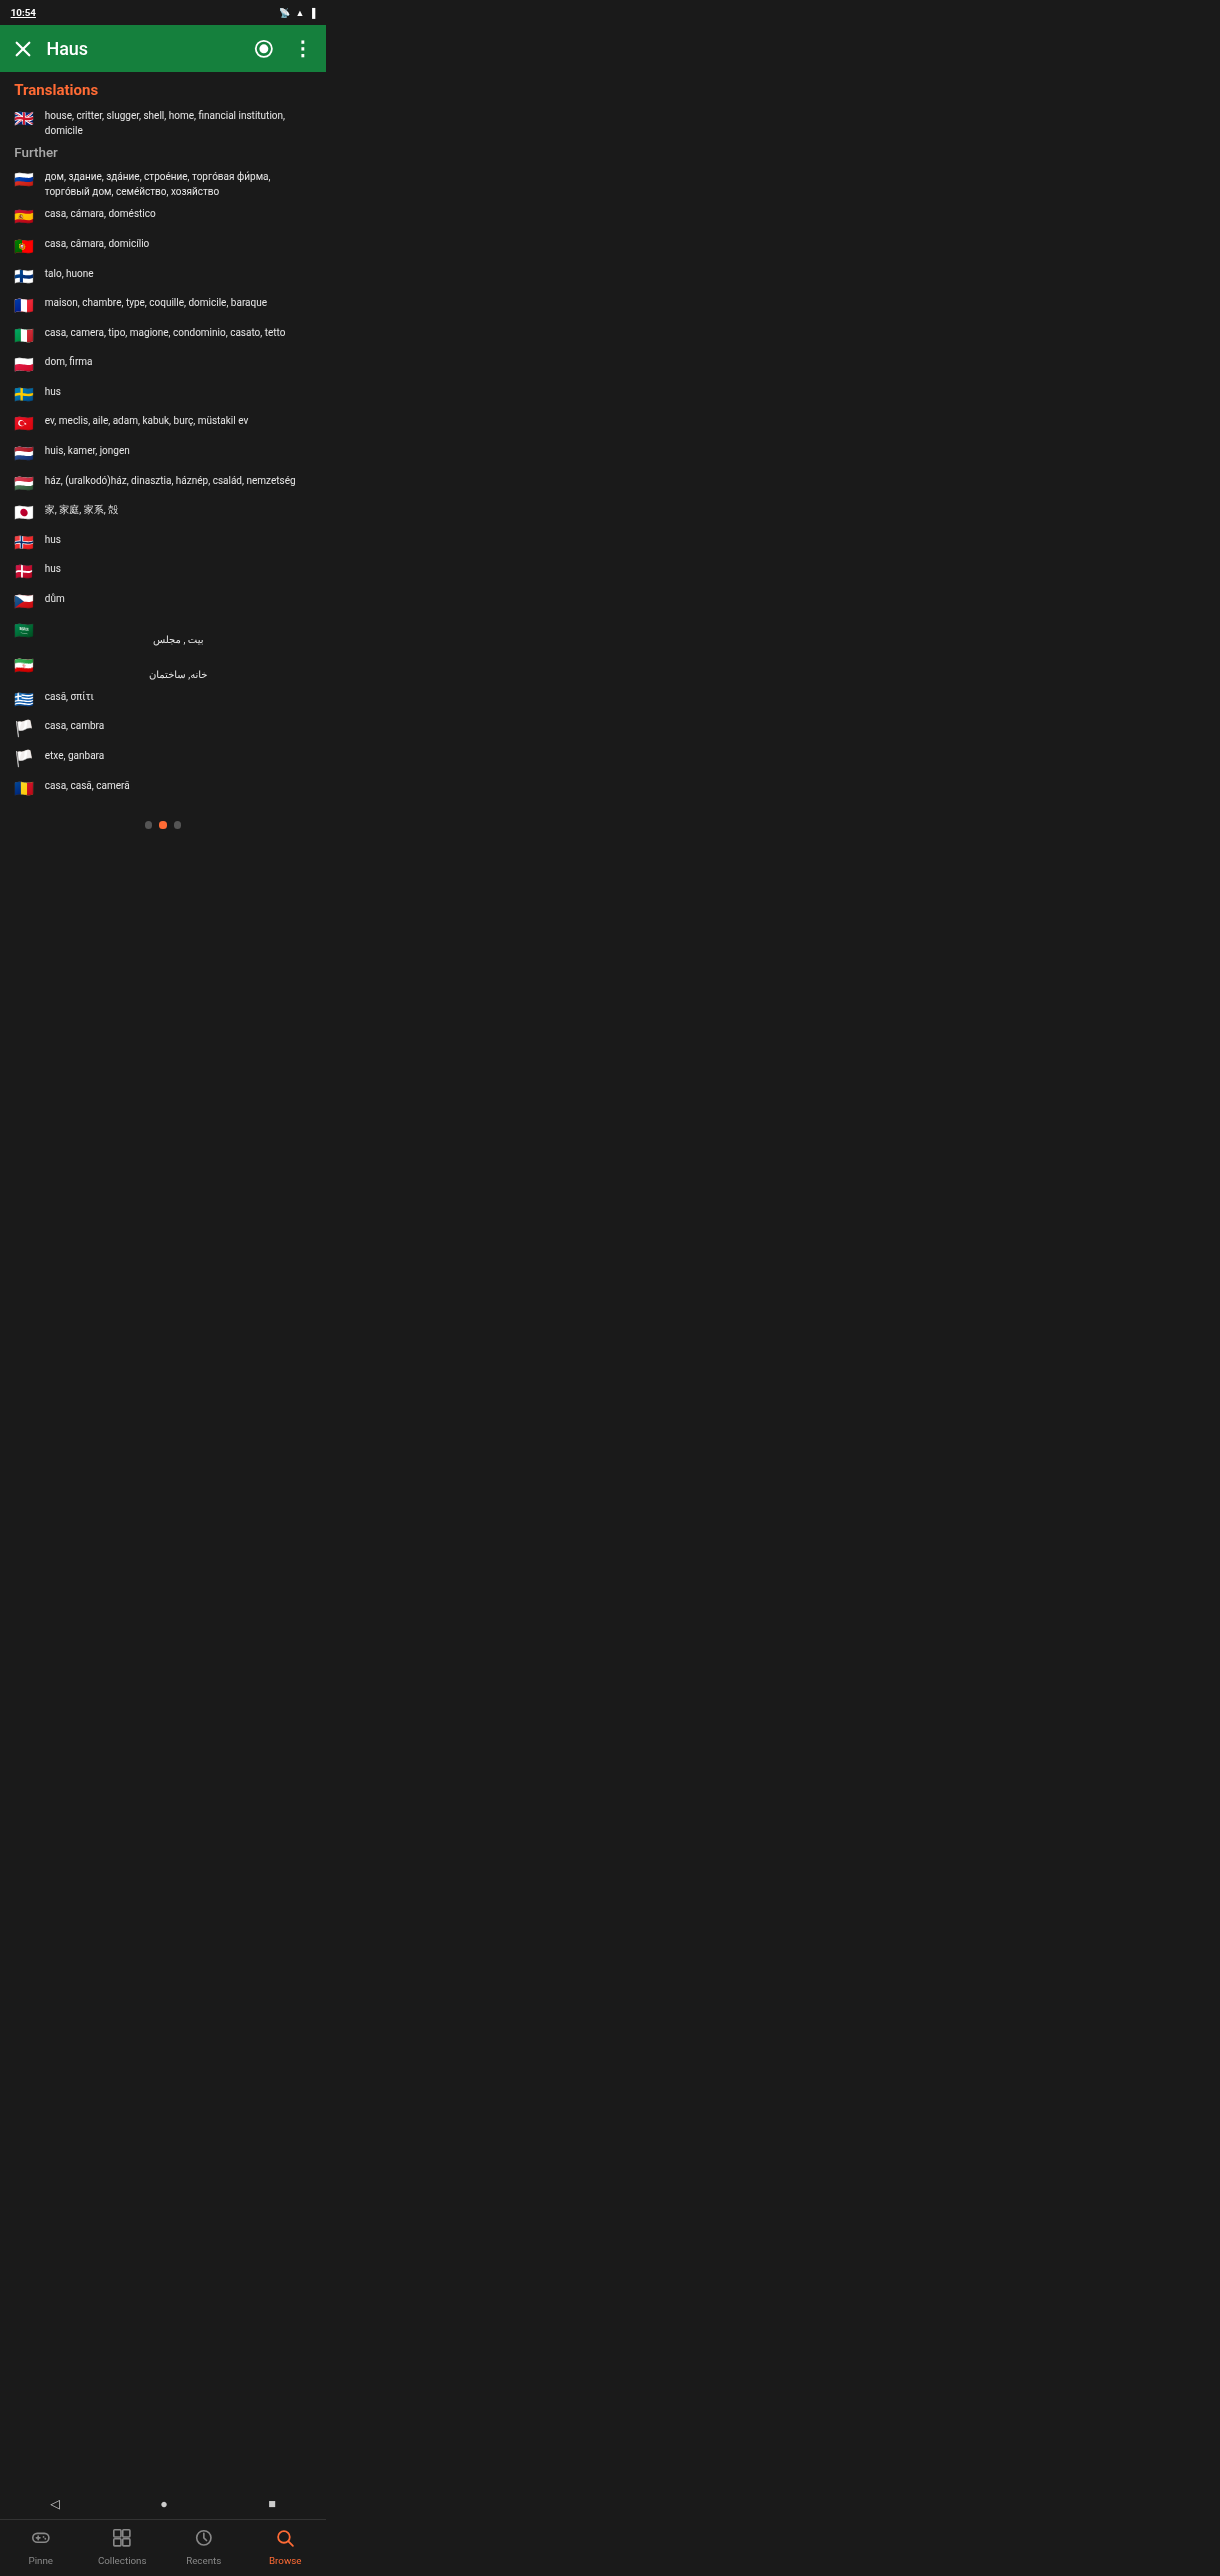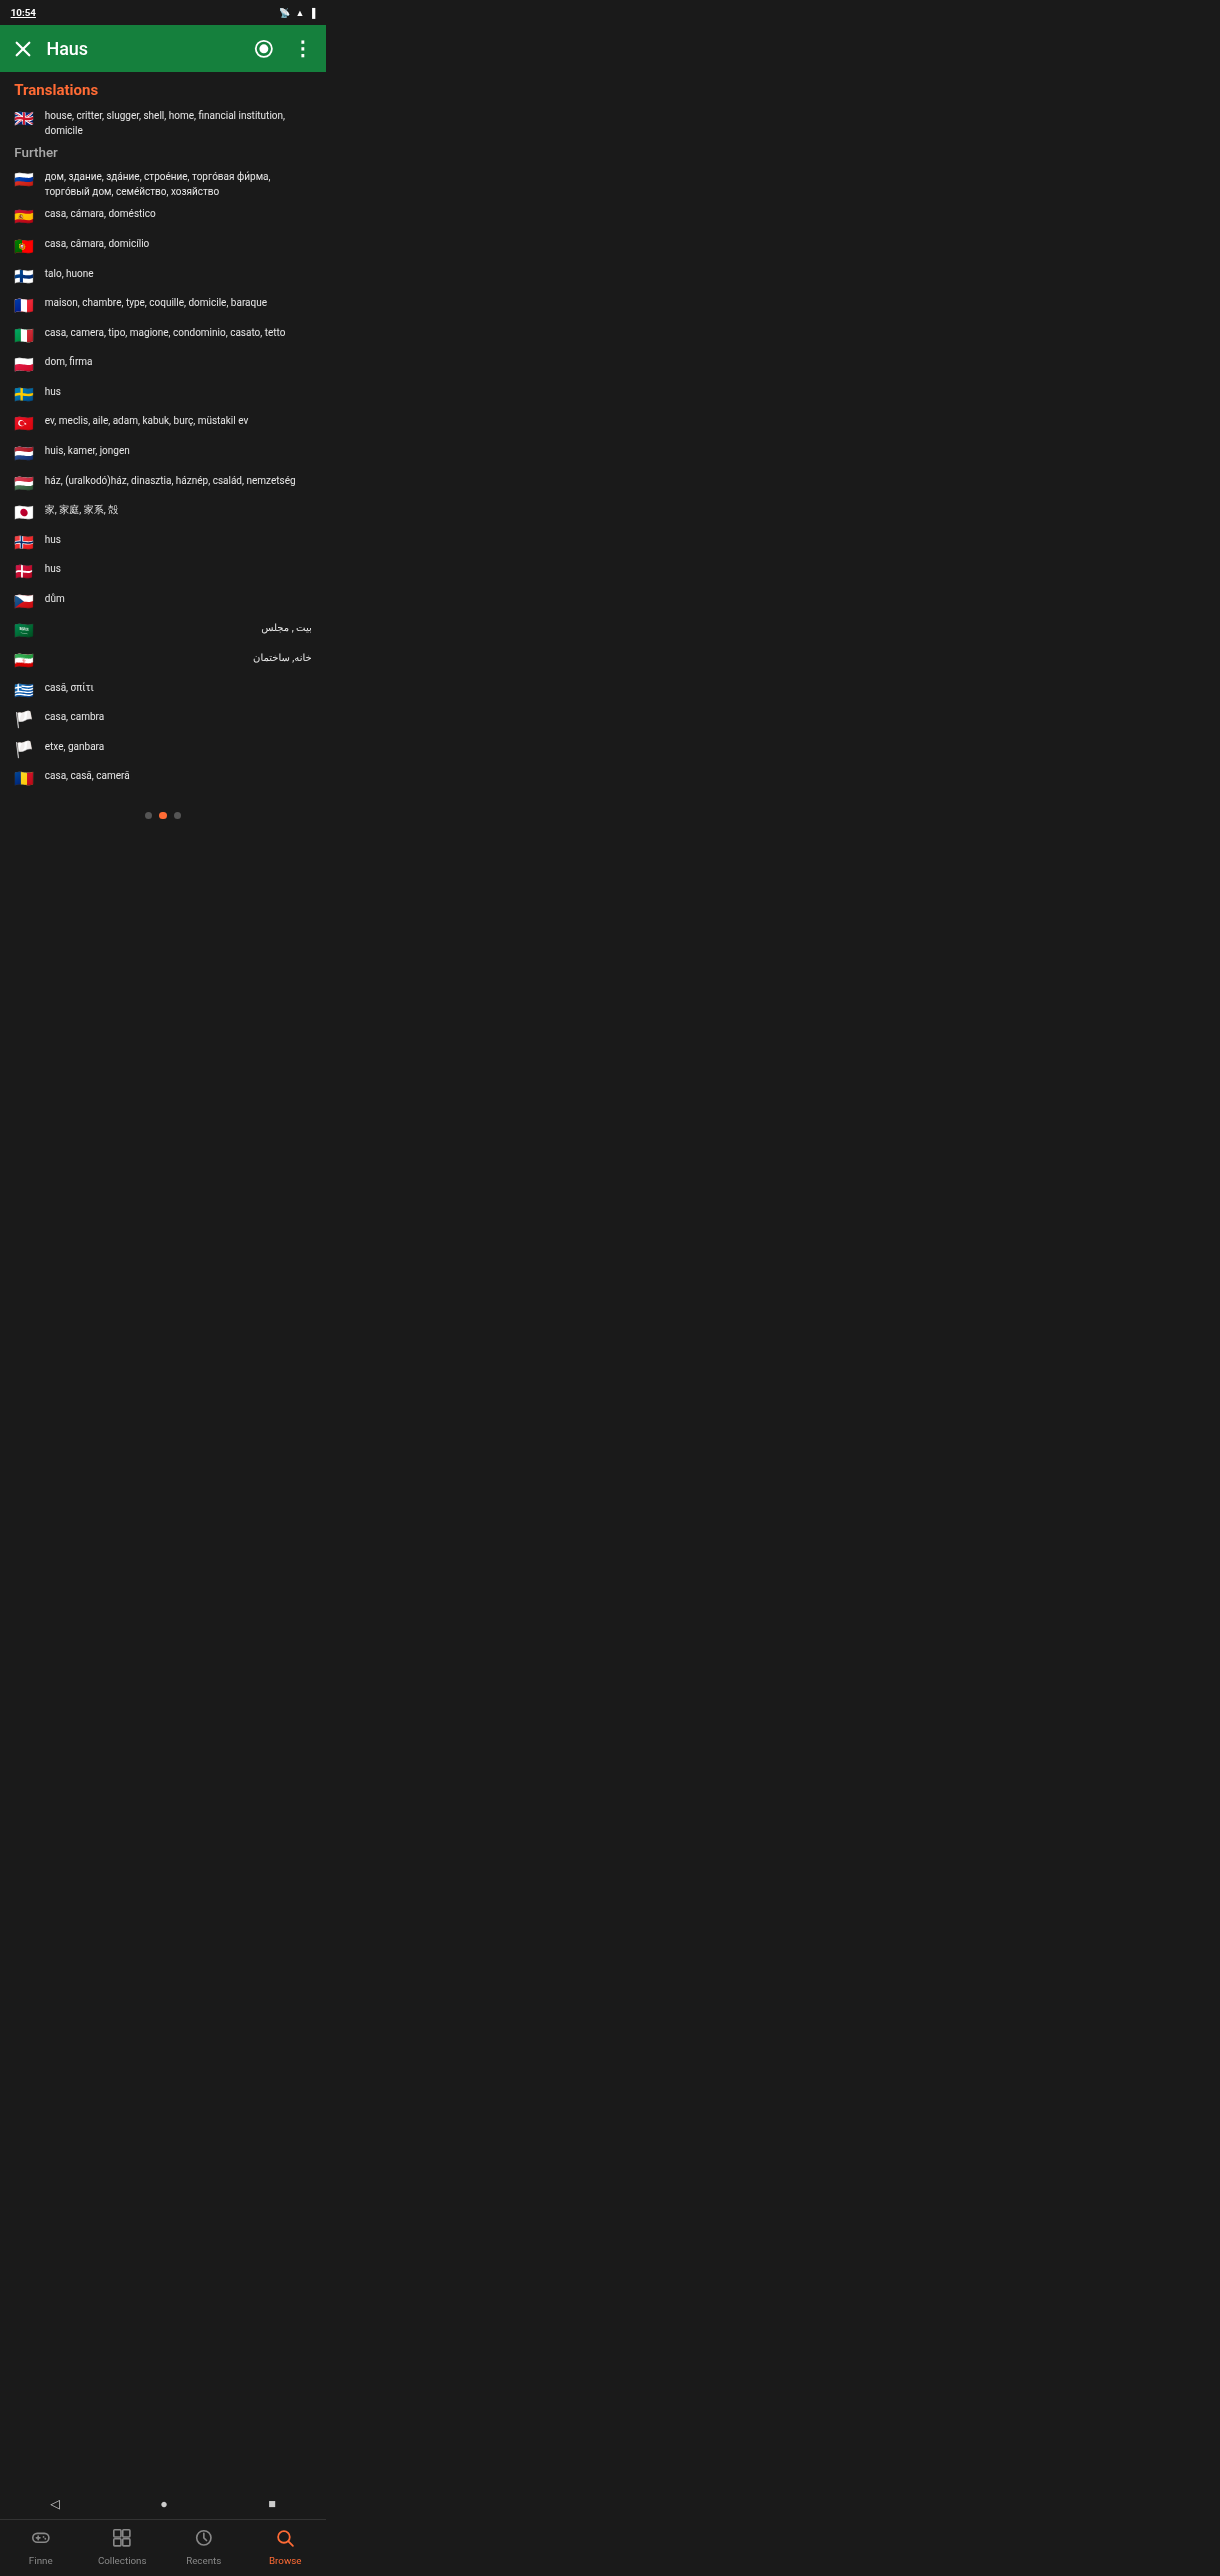--- a/index.html
+++ b/index.html
@@ -199,21 +199,22 @@
       height: 32px;
     }
     .sys-nav-btn {
       font-size: 12.5px;
       color: #ccc;
       cursor: pointer;
     }
 
     .rtl-text {
       direction: rtl;
-      text-align: right;
+      text-align: center;
+      margin-top: 12px;
     }
   </style>
 </head>
 <body>
 
 <div class="status-bar">
   <span class="status-time">10:54</span>
   <div class="status-icons">
     <span>📡</span>
     <span>▲</span>
@@ -359,21 +360,21 @@
   <div class="nav-item">
     <span class="nav-icon">
       <svg width="19.7" height="19.7" viewBox="0 0 22 22" fill="none">
         <rect x="2" y="6" width="18" height="10" rx="5" stroke="#888" stroke-width="1.8"></rect>
         <line x1="8" y1="9" x2="8" y2="13" stroke="#888" stroke-width="1.8" stroke-linecap="round"></line>
         <line x1="6" y1="11" x2="10" y2="11" stroke="#888" stroke-width="1.8" stroke-linecap="round"></line>
         <circle cx="14" cy="10" r="1" fill="#888"></circle>
         <circle cx="16" cy="12" r="1" fill="#888"></circle>
       </svg>
     </span>
-    <span class="nav-label">Finne</span>
+    <span class="nav-label">Pinne</span>
   </div>
   <div class="nav-item">
     <span class="nav-icon">
       <svg width="19.7" height="19.7" viewBox="0 0 22 22" fill="none">
         <rect x="2" y="2" width="8" height="8" rx="1" stroke="#888" stroke-width="1.8"></rect>
         <rect x="12" y="2" width="8" height="8" rx="1" stroke="#888" stroke-width="1.8"></rect>
         <rect x="2" y="12" width="8" height="8" rx="1" stroke="#888" stroke-width="1.8"></rect>
         <rect x="12" y="12" width="8" height="8" rx="1" stroke="#888" stroke-width="1.8"></rect>
       </svg>
     </span>

